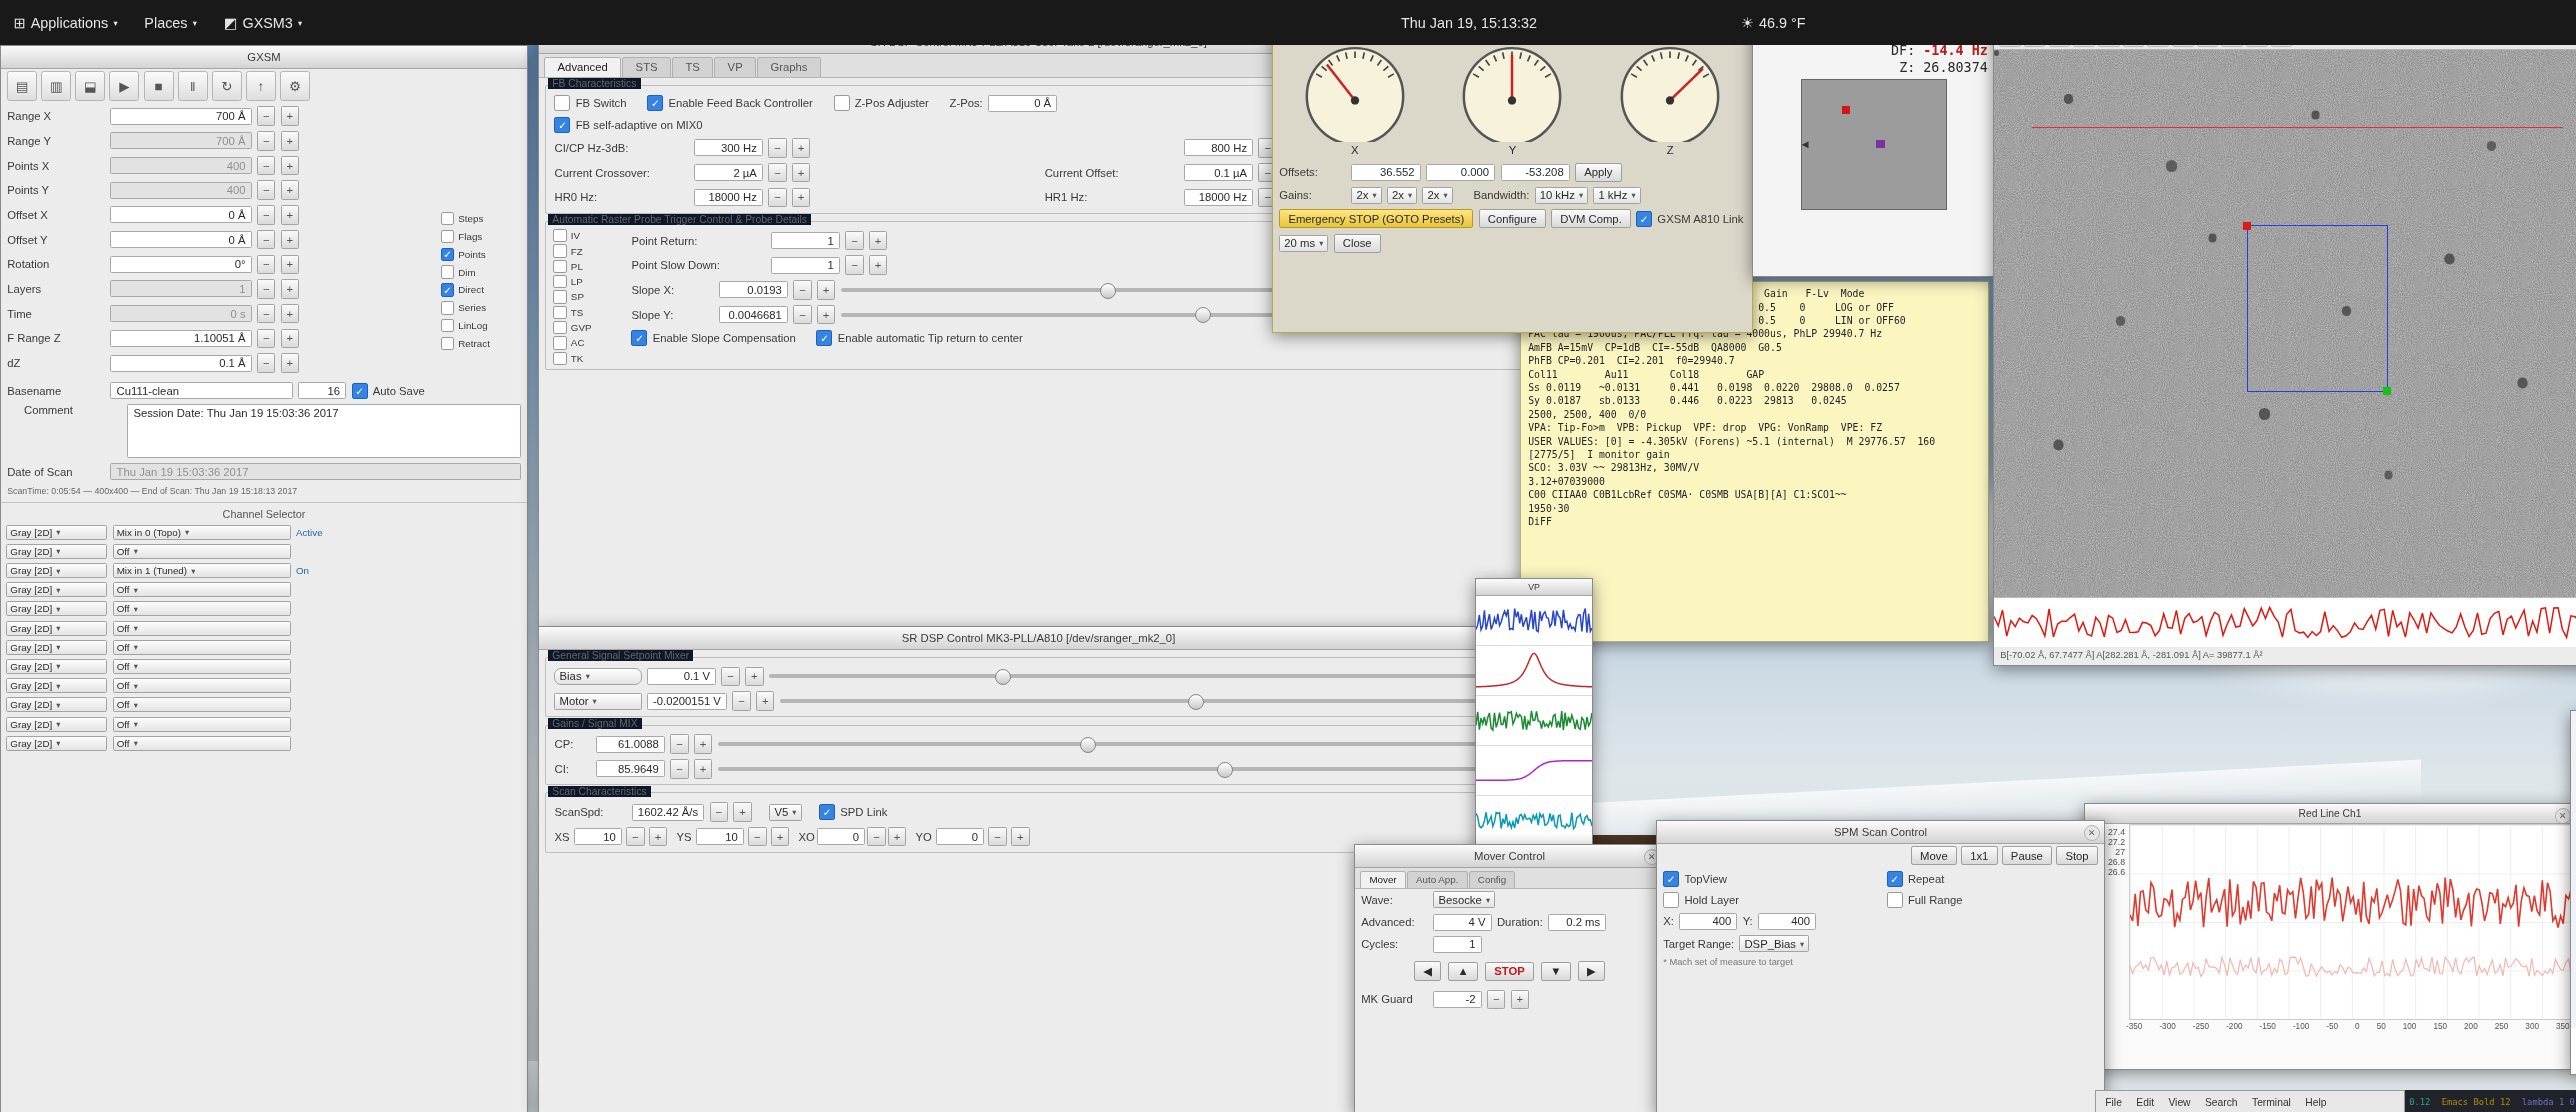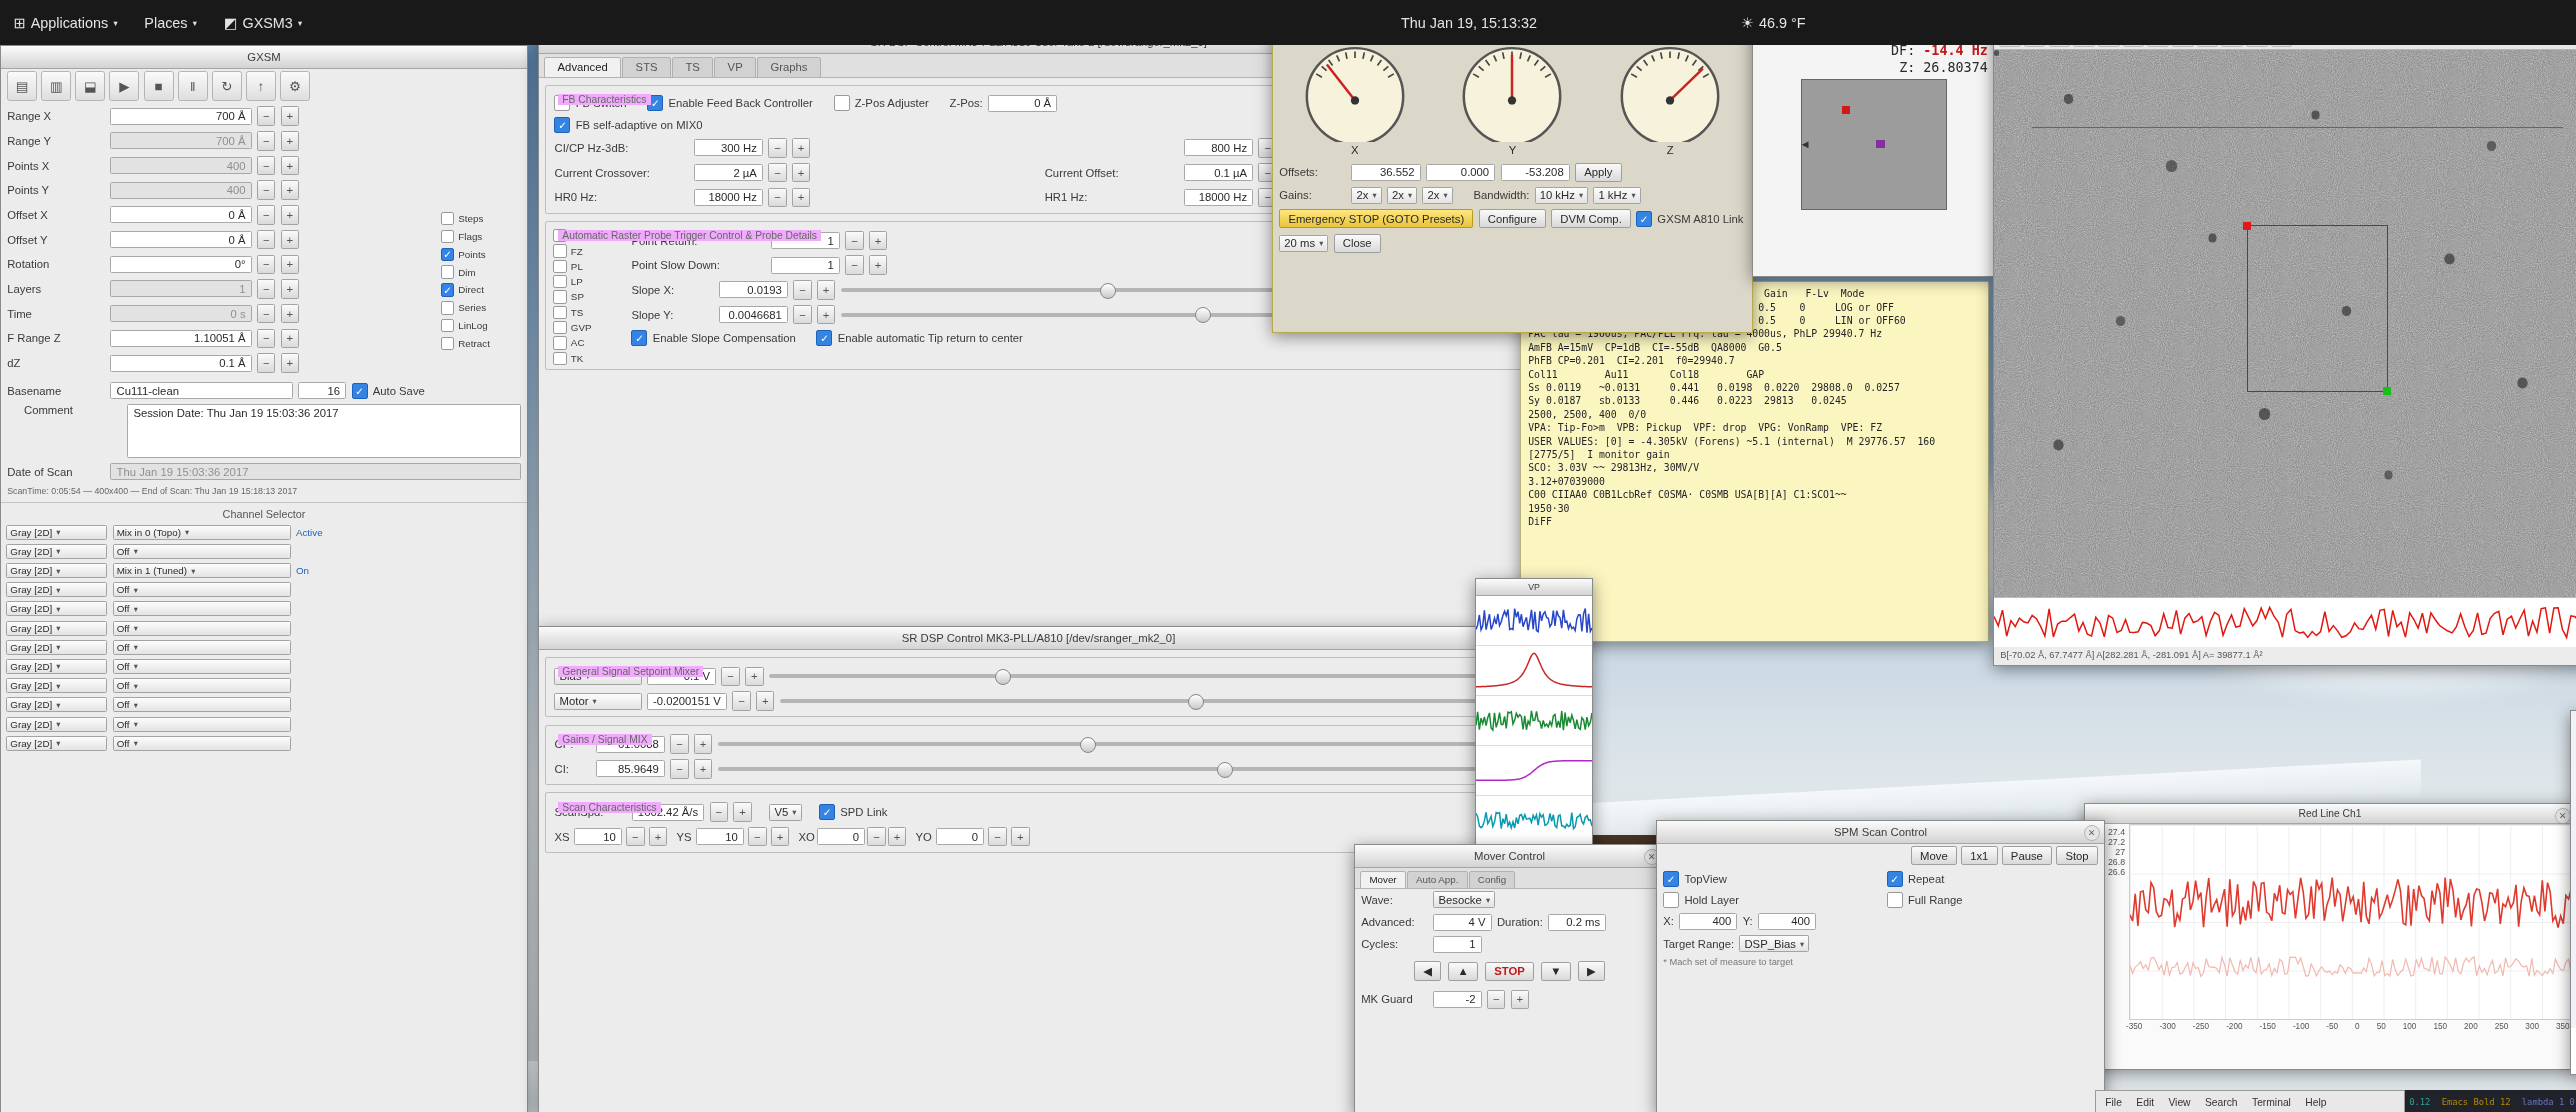--- a/index.html
+++ b/index.html
@@ -22,21 +22,21 @@
   .st{width:16.5px;height:17.5px;flex:none;border:0.5px solid #a3a3a3;background:linear-gradient(#fafafa,#dadada);display:inline-flex;align-items:center;justify-content:center;border-radius:1.5px;color:#555;}
   .dd{background:linear-gradient(#fdfdfd,#e3e3e3);border:0.5px solid #a3a3a3;border-radius:1.5px;padding:1.5px 4.1px;display:inline-flex;align-items:center;gap:4.1px;white-space:nowrap;}
   .dd .car{font-size:8.2px;color:#555;}
   .cb{width:14px;height:14px;flex:none;border:0.5px solid #999;background:#fff;border-radius:2.1px;display:inline-flex;align-items:center;justify-content:center;font-size:10.3px;color:transparent;}
   .cb.checked{background:#3584e4;border-color:#1c62b9;color:#fff;}
   .btn{padding:2.6px 8.2px;border:0.5px solid #9e9e9e;background:linear-gradient(#fafafa,#d9d9d9);border-radius:2.1px;white-space:nowrap;}
   .tabs{display:flex;gap:1px;padding:3.1px 5.2px 0 5.2px;border-bottom:0.5px solid #b4b4b4;background:#e0e0e0;}
   .tab{padding:3.6px 12.4px;border:0.5px solid #b0b0b0;border-bottom:none;border-radius:2.6px 2.6px 0 0;background:#d2d2d2;color:#555;}
   .tab.active{background:#f1f1f1;color:#222;}
   .frame{border:0.5px solid #bdbdbd;border-radius:2.1px;margin:7.2px 6.2px 4.1px 6.2px;position:relative;padding:6.2px 2.1px 3.1px 2.1px;}
-  .frame>.flab{position:absolute;top:-7.7px;left:12px;background:#f0abfc;padding:0 4.1px;font-size:10.3px;color:#666;margin-top:16px;}
+  .frame>.flab{position:absolute;top:-7.7px;left:2px;background:#0f172a;padding:0 4.1px;font-size:10.3px;color:#666;}
   .slider{flex:1;height:4.1px;background:#b5b5b5;border-radius:2.1px;position:relative;min-width:62px;}
   .slider .knob{position: absolute;top:-5.2px;width:14px;height:14px;background:linear-gradient(#fff,#c9c9c9);border:0.5px solid #868686;border-radius:50%;}
   
   #topbar{position:absolute;left:0;top:0;width:3957px;height:45px;background:#191919;color:#e4e4e4;display:flex;align-items:center;font-size:14.4px;z-index:50;}
   #topbar .mi{padding:0 13.4px;height:100%;display:flex;align-items:center;gap:5.2px;}
   #topbar .dt{position:absolute;left:1401px;}
   #topbar .temp{position:absolute;left:1741px;display:flex;gap:5.2px;align-items:center;}
   
   .tbarico{width:28px;height:28px;border:0.5px solid #b5b5b5;border-radius:2.6px;background:linear-gradient(#fafafa,#dedede);display:inline-flex;align-items:center;justify-content:center;font-size:13.4px;color:#555;}
   .prow .fld{width:129px;}
@@ -597,21 +597,21 @@
 <div class="w" style="left:538px;top:626px;width:999px;height:486px;">
   <div class="tb">
     <span>SR DSP Control MK3-PLL/A810 [/dev/sranger_mk2_0]</span>
     <span class="xb">✕</span>
   </div>
   <div class="frame">
     <span class="flab">General Signal Setpoint Mixer</span>
     <div>
 
         <div class="row">
-          <span class="dd" style="width:77px;">
+          <span class="dd" style="width:77px;border-radius:7px;">
             <span>Bias</span>
             <span class="car">▾</span>
           </span>
           <span class="fld">0.1 V</span>
           <span class="st">−</span>
           <span class="st">+</span>
           <span class="slider">
             <span class="knob" style="left: 30%;"></span>
           </span>
         </div>

